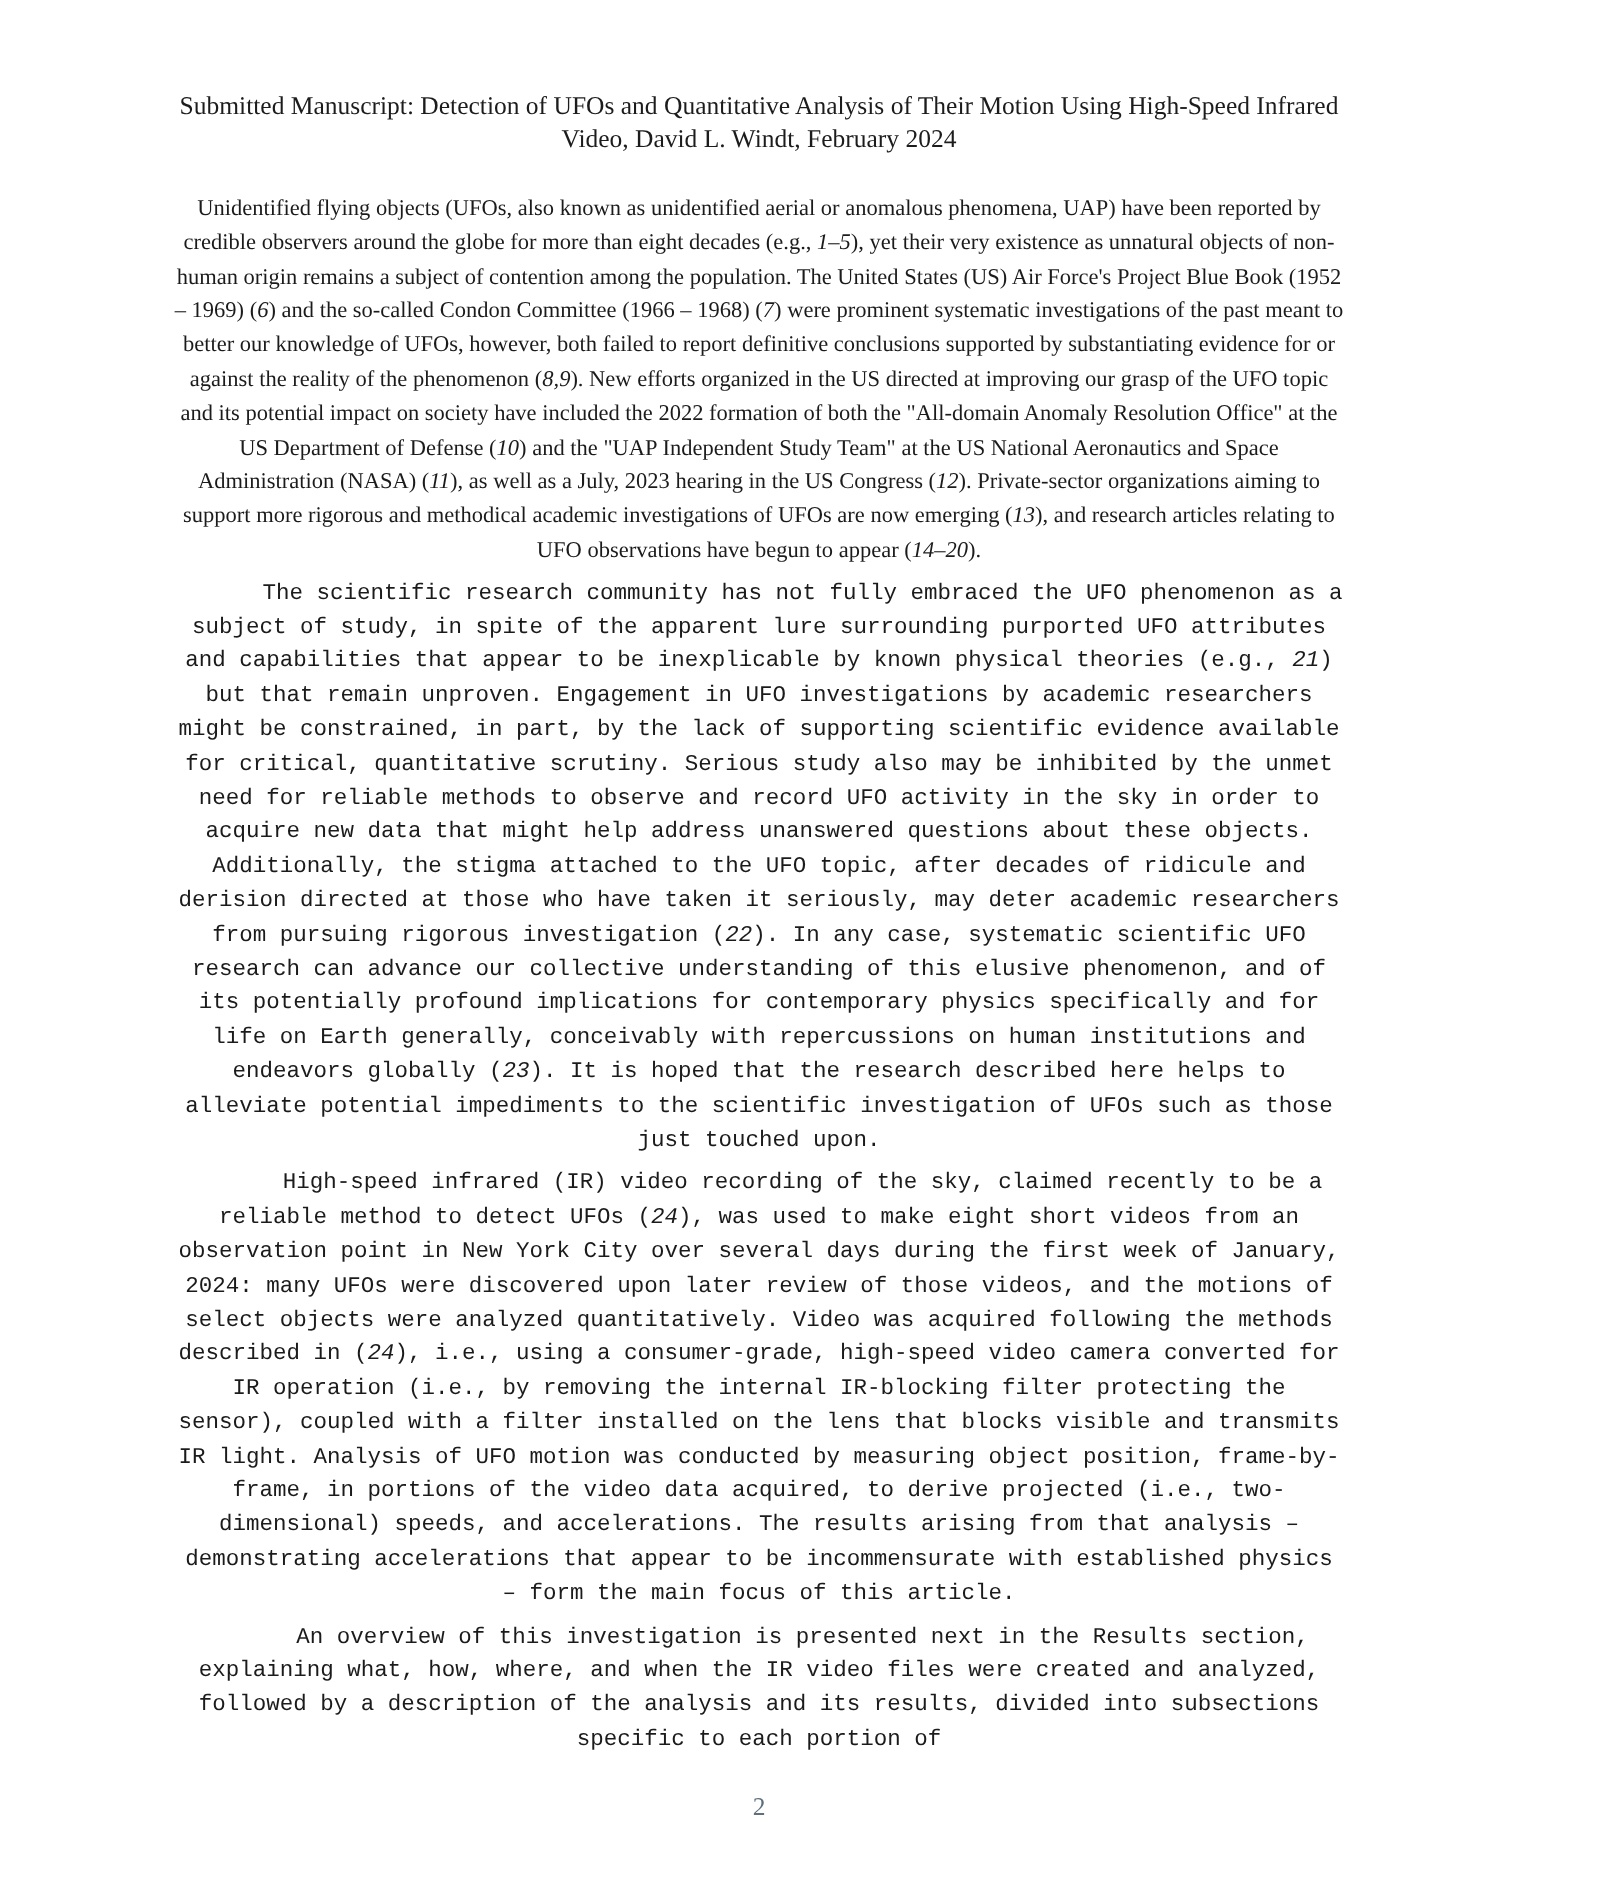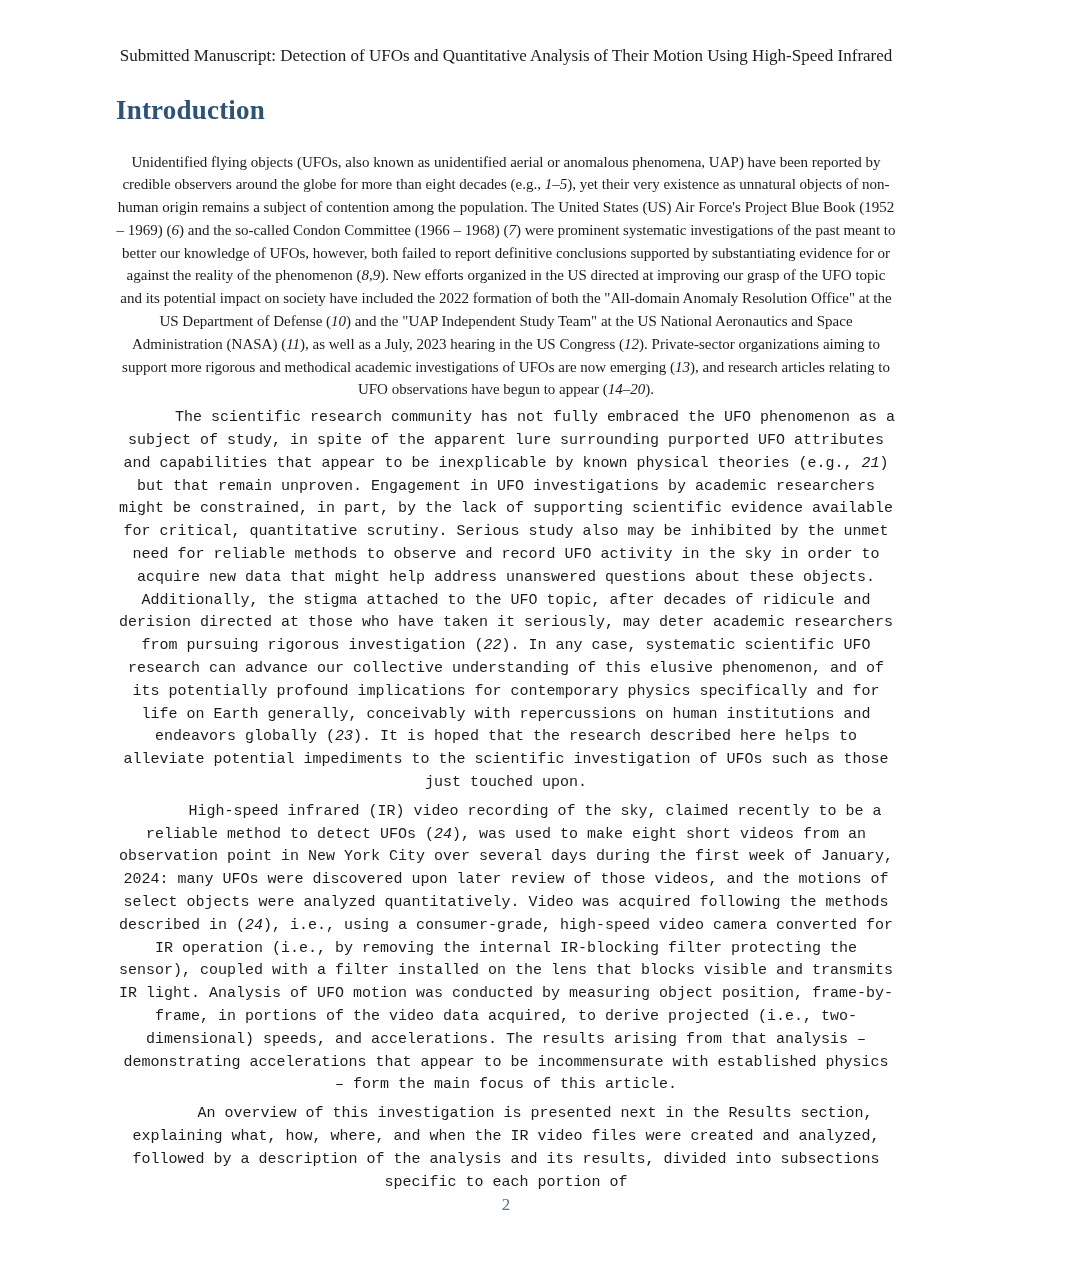--- a/index.html
+++ b/index.html
@@ -16,21 +16,21 @@
     overflow: hidden;
     box-sizing: border-box;
   }
   .content {
     position: absolute;
     left: 116px;
     top: 0;
     width: 780px;
   }
   .running-header {
-    padding-top: 45px;
+    padding-top: 60px;
     text-align: center;
     font-size: 17px;
     line-height: 21.5px;
     color: #1c1c1c;
   }
   .running-header div {
     white-space: nowrap;
   }
   .section-heading {
     margin: 27px 0 0 0;
@@ -66,23 +66,23 @@
   }
 </style>
 </head>
 <body>
 
 <div class="page" style="background: rgb(255, 255, 255);">
   <div class="content">
 
     <div class="running-header" style="color: rgb(28, 28, 28);">
       <div>Submitted Manuscript: Detection of UFOs and Quantitative Analysis of Their Motion Using High-Speed Infrared</div>
+      <div>Video, David L. Windt, February 2024</div>
     </div>
 
-    <h1 class="section-heading" style="color: rgb(46, 83, 119);">Introduction</h1>
 
     <div class="body-text" id="body-text" style="color: rgb(27, 27, 27);">
         <p class=""><span>Unidentified flying objects (UFOs, also known as unidentified aerial or anomalous phenomena, UAP) have been reported by credible observers around the globe for more than eight decades (e.g., </span><span class="ref-italic">1–5</span><span>), yet their very existence as unnatural objects of non-human origin remains a subject of contention among the population. The United States (US) Air Force's Project Blue Book (1952 – 1969) (</span><span class="ref-italic">6</span><span>) and the so-called Condon Committee (1966 – 1968) (</span><span class="ref-italic">7</span><span>) were prominent systematic investigations of the past meant to better our knowledge of UFOs, however, both failed to report definitive conclusions supported by substantiating evidence for or against the reality of the phenomenon (</span><span class="ref-italic">8,9</span><span>). New efforts organized in the US directed at improving our grasp of the UFO topic and its potential impact on society have included the 2022 formation of both the "All-domain Anomaly Resolution Office" at the US Department of Defense (</span><span class="ref-italic">10</span><span>) and the "UAP Independent Study Team" at the US National Aeronautics and Space Administration (NASA) (</span><span class="ref-italic">11</span><span>), as well as a July, 2023 hearing in the US Congress (</span><span class="ref-italic">12</span><span>). Private-sector organizations aiming to support more rigorous and methodical academic investigations of UFOs are now emerging (</span><span class="ref-italic">13</span><span>), and research articles relating to UFO observations have begun to appear (</span><span class="ref-italic">14–20</span><span>).</span></p>
         <p class="indent"><span>The scientific research community has not fully embraced the UFO phenomenon as a subject of study, in spite of the apparent lure surrounding purported UFO attributes and capabilities that appear to be inexplicable by known physical theories (e.g., </span><span class="ref-italic">21</span><span>) but that remain unproven. Engagement in UFO investigations by academic researchers might be constrained, in part, by the lack of supporting scientific evidence available for critical, quantitative scrutiny. Serious study also may be inhibited by the unmet need for reliable methods to observe and record UFO activity in the sky in order to acquire new data that might help address unanswered questions about these objects. Additionally, the stigma attached to the UFO topic, after decades of ridicule and derision directed at those who have taken it seriously, may deter academic researchers from pursuing rigorous investigation (</span><span class="ref-italic">22</span><span>). In any case, systematic scientific UFO research can advance our collective understanding of this elusive phenomenon, and of its potentially profound implications for contemporary physics specifically and for life on Earth generally, conceivably with repercussions on human institutions and endeavors globally (</span><span class="ref-italic">23</span><span>). It is hoped that the research described here helps to alleviate potential impediments to the scientific investigation of UFOs such as those just touched upon.</span></p>
         <p class="indent"><span>High-speed infrared (IR) video recording of the sky, claimed recently to be a reliable method to detect UFOs (</span><span class="ref-italic">24</span><span>), was used to make eight short videos from an observation point in New York City over several days during the first week of January, 2024: many UFOs were discovered upon later review of those videos, and the motions of select objects were analyzed quantitatively. Video was acquired following the methods described in (</span><span class="ref-italic">24</span><span>), i.e., using a consumer-grade, high-speed video camera converted for IR operation (i.e., by removing the internal IR-blocking filter protecting the sensor), coupled with a filter installed on the lens that blocks visible and transmits IR light. Analysis of UFO motion was conducted by measuring object position, frame-by-frame, in portions of the video data acquired, to derive projected (i.e., two-dimensional) speeds, and accelerations. The results arising from that analysis – demonstrating accelerations that appear to be incommensurate with established physics – form the main focus of this article.</span></p>
         <p class="indent"><span>An overview of this investigation is presented next in the Results section, explaining what, how, where, and when the IR video files were created and analyzed, followed by a description of the analysis and its results, divided into subsections specific to each portion of</span></p>
       </div>
 
   </div>
 

